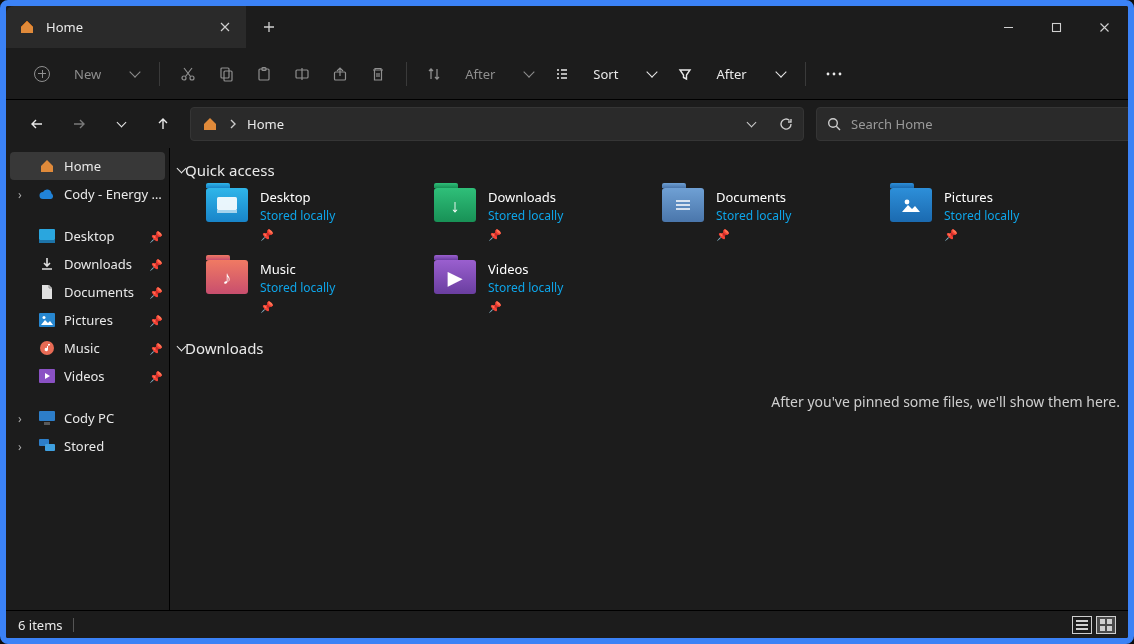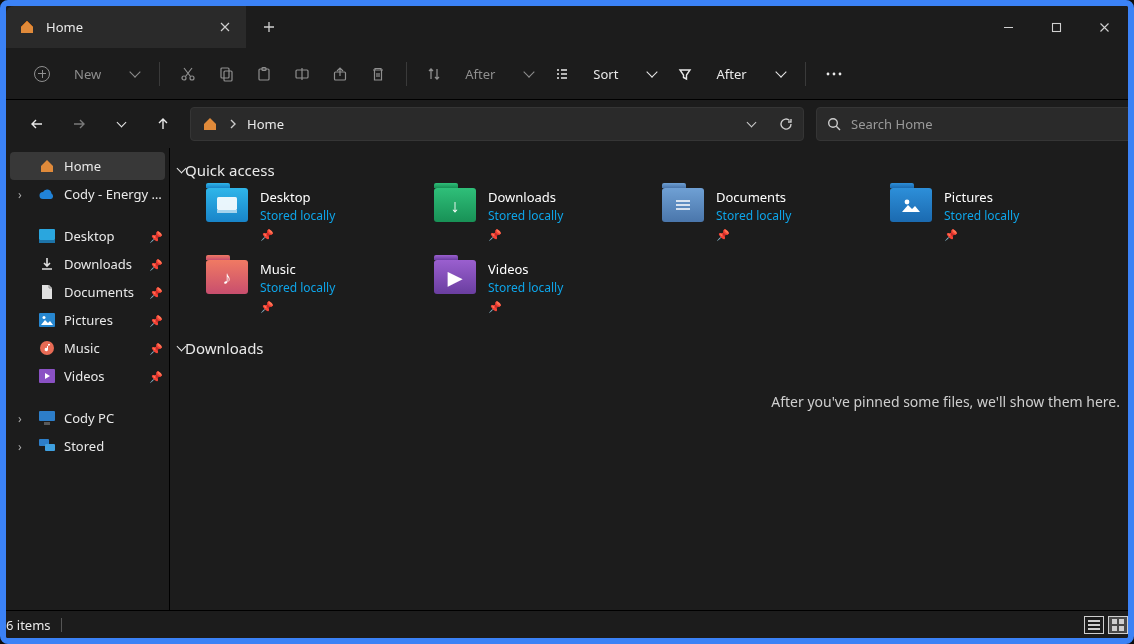--- a/index.html
+++ b/index.html
@@ -62,21 +62,21 @@
   .qa-folder.mus{ background:linear-gradient(180deg,#f07a63 0%,#c84e6e 100%); }
   .qa-folder.vid{ background:linear-gradient(180deg,#9a5fcf 0%,#6a3ea0 100%); }
   .qa-folder .tab { position:absolute; top:-5px; left:0; width:14px; height:5px; background:inherit; border-radius:2px 2px 0 0; }
   .qa-folder .glyph { position:absolute; inset:0; display:flex; align-items:center; justify-content:center; color:#fff; font-weight:600; font-size:18px; }
   .meta .name { color:#fff; font-size:13px; }
   .meta .sub  { color:#0ea5e9; font-size:12px; margin-top:1px; }
   .meta .pin  { color:#8a8a8a; font-size:11px; margin-top:3px; }
   .empty { text-align:right; color:#cfcfcf; font-size:14px; margin-top:26px; }
 
   
-  .statusbar { height:28px; display:flex; align-items:center; padding:0 0; gap:10px; background:#1c1c1c; border-top:1px solid #000; }
+  .statusbar { height:28px; display:flex; align-items:center; padding:0 12px; gap:10px; background:#1c1c1c; border-top:1px solid #000; }
   .statusbar .div { width:1px; height:14px; background:#555; }
   .viewtoggles { margin-left:auto; display:flex; gap:4px; }
   .vt { width:20px; height:18px; border:1px solid #cfcfcf; display:flex; align-items:center; justify-content:center; }
   .vt.sel { background:#4a4a4a; }
   .hamb, .grid4 { width:12px; height:12px; position:relative; }
   .hamb::before,.hamb::after,.hamb span { content:""; position:absolute; left:0; width:12px; height:2px; background:#cfcfcf; }
   .hamb::before{ top:1px; } .hamb span{ top:5px; } .hamb::after{ top:9px; }
   .grid4::before,.grid4::after,.grid4 span,.grid4 i{ content:""; position:absolute; width:5px; height:5px; background:#cfcfcf; }
   .grid4::before{top:0;left:0;} .grid4::after{top:0;left:7px;} .grid4 span{top:7px;left:0;} .grid4 i{top:7px;left:7px;}
 

